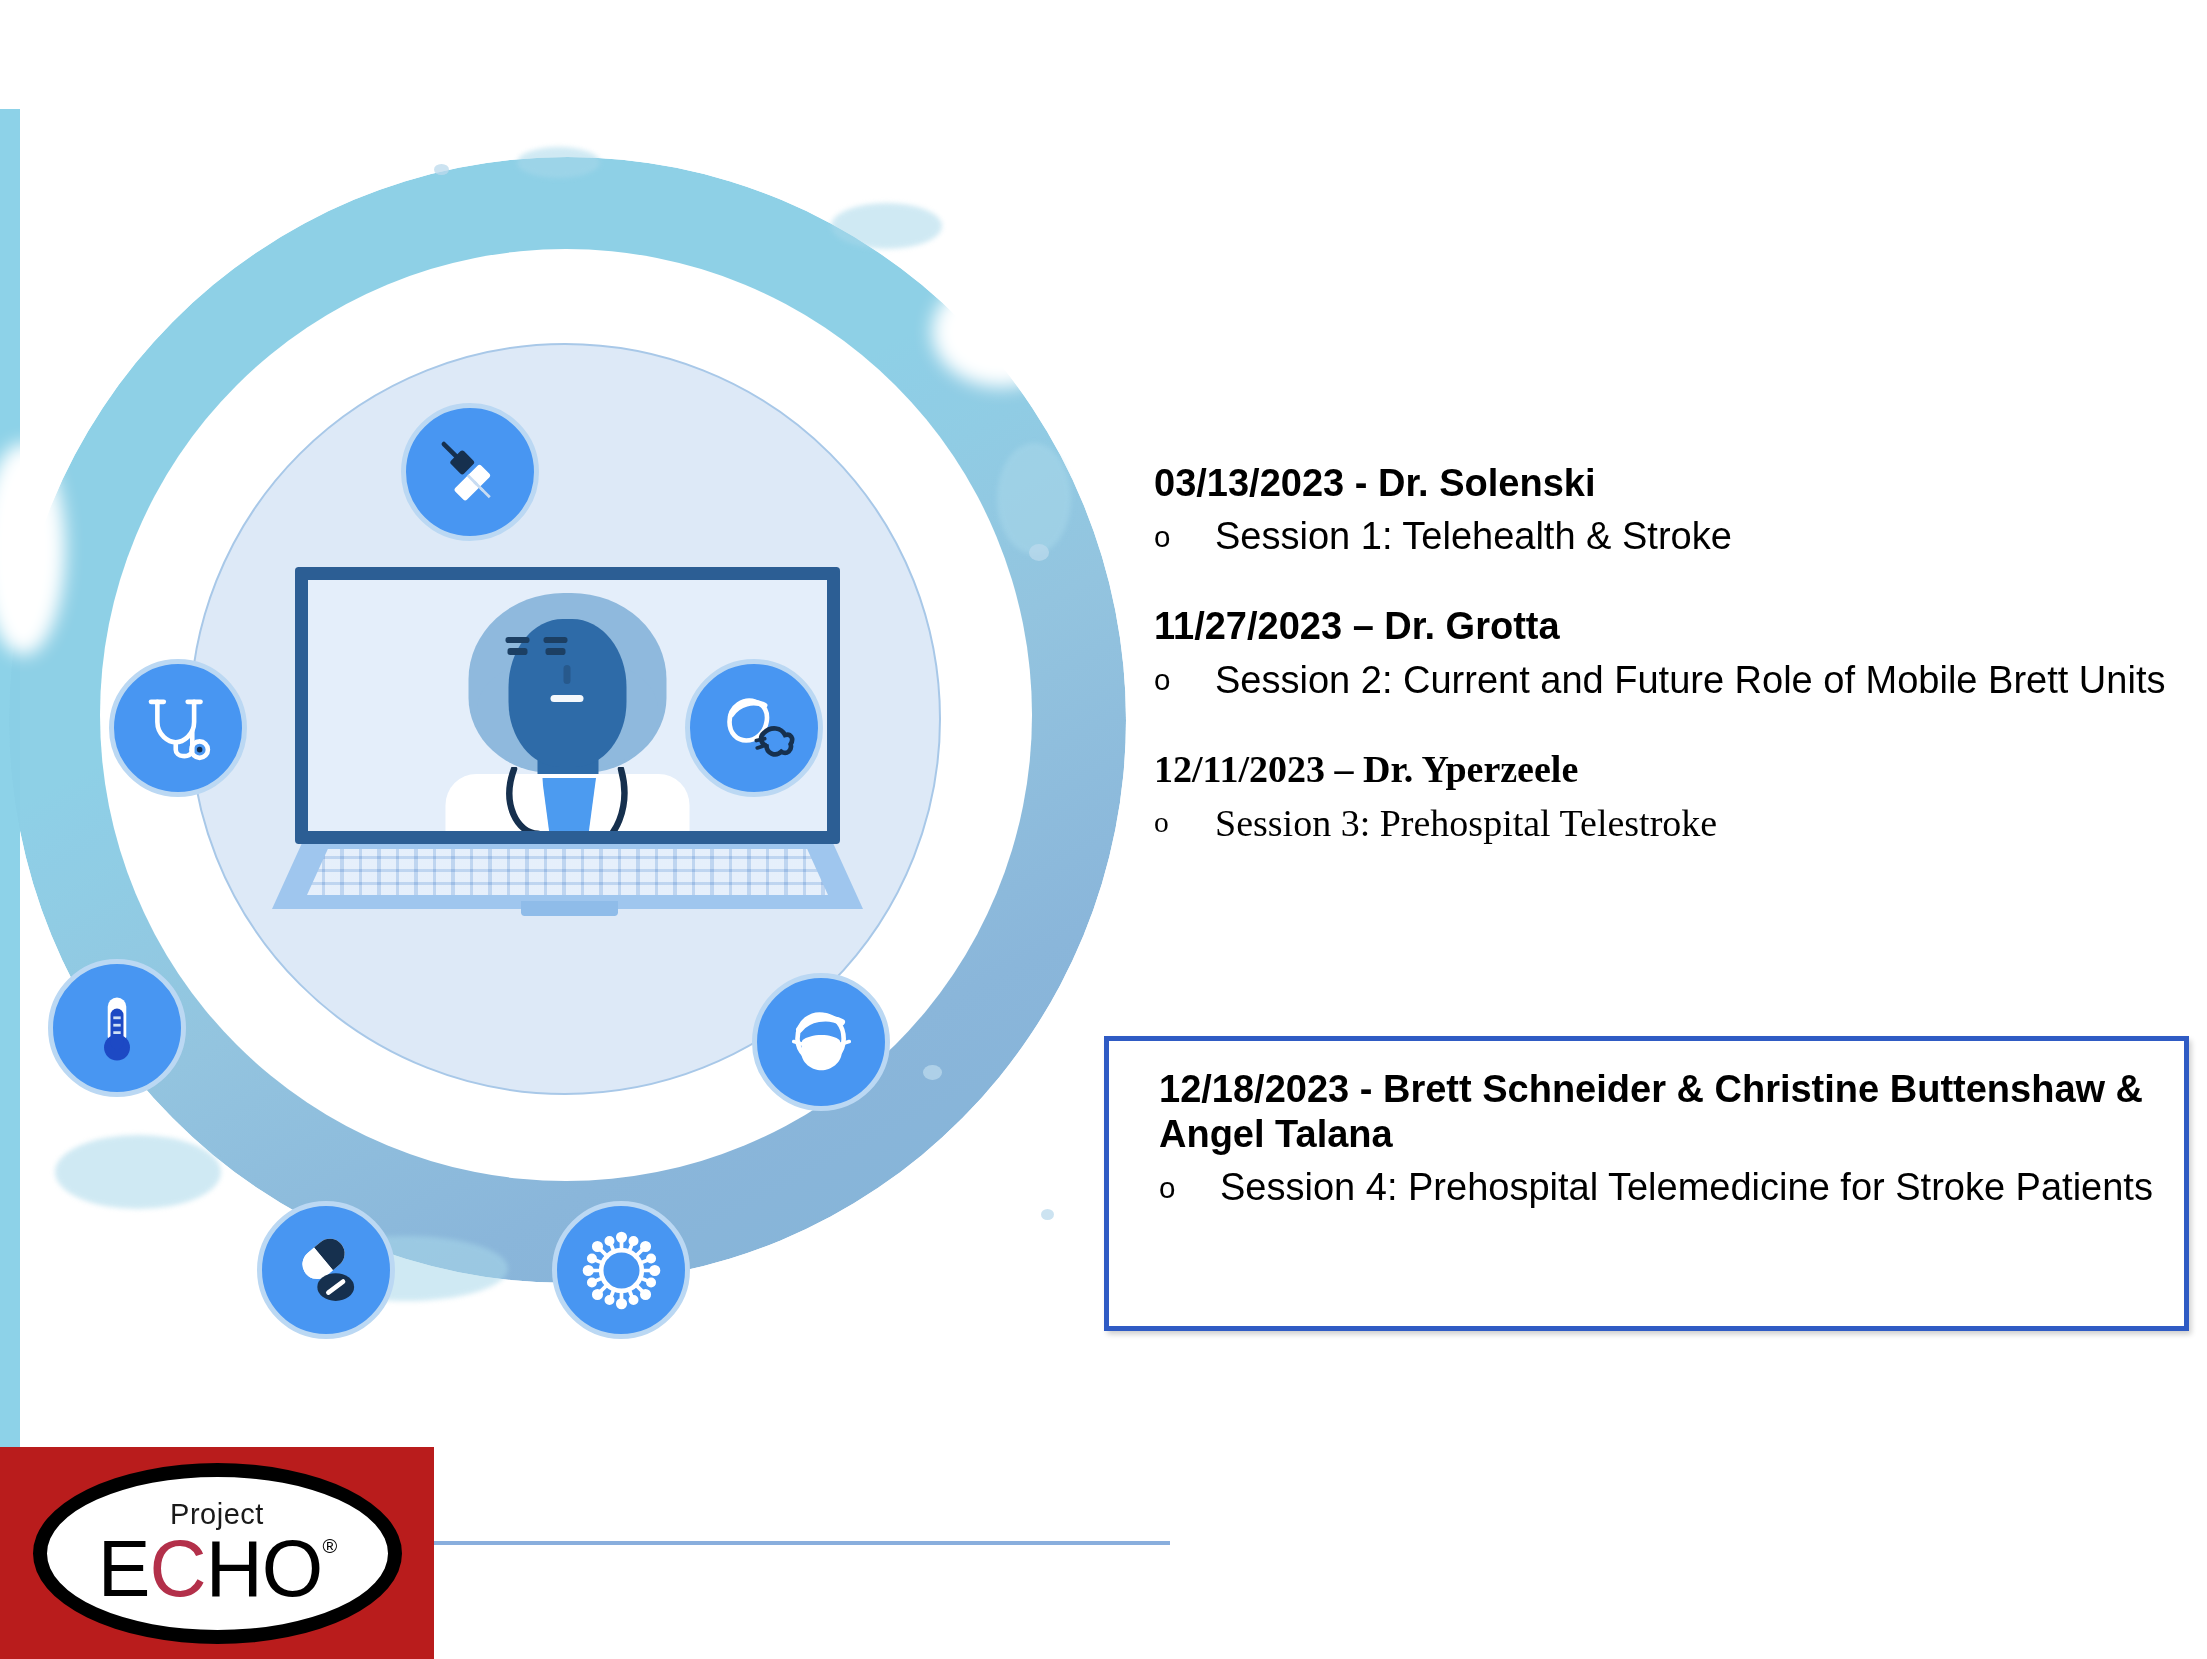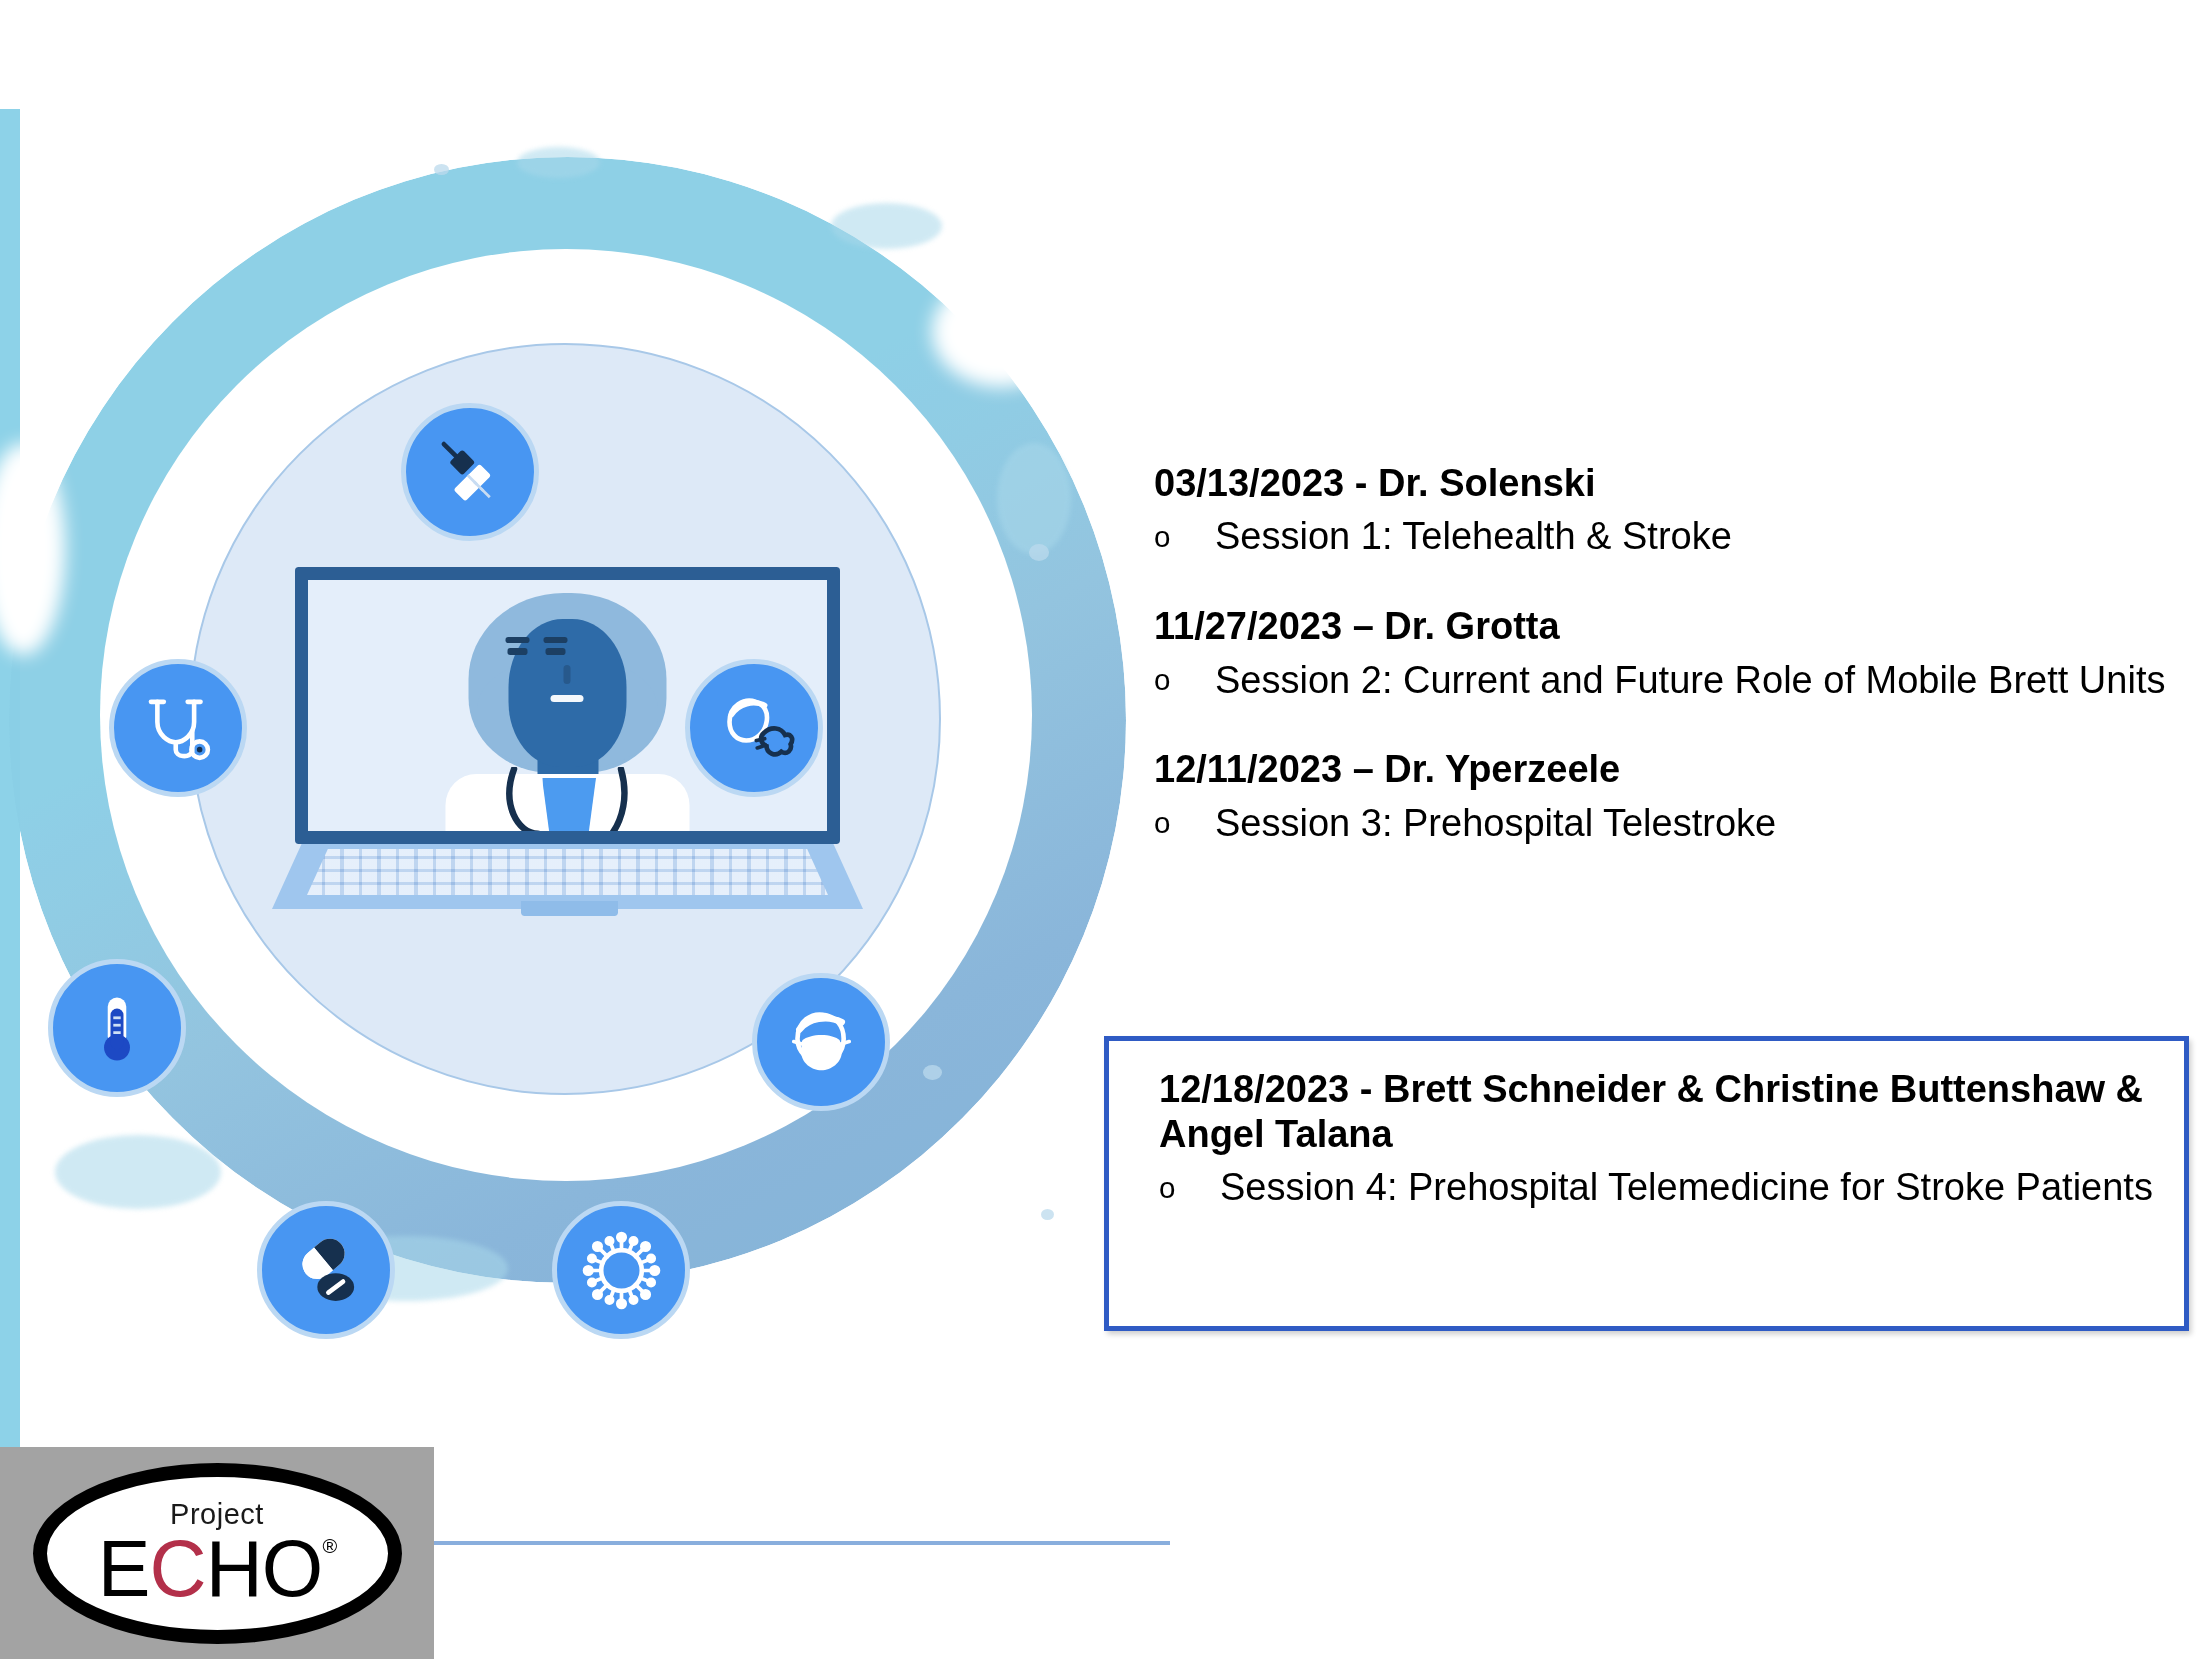--- a/index.html
+++ b/index.html
@@ -184,21 +184,21 @@
     line-height: 1.34;
     padding-top: 5.5px;
     color: #000;
   }
   .sess-text {
     font-size: 38px;
     line-height: 1.34;
     flex: 1;
   }
   .sess-block { margin-bottom: 42px; }
-  .sess-block.last { margin-bottom: 6px; }
+  .sess-block.last { margin-bottom: 6px; font-family: Liberation Serif, serif; }
 
   
   .hl-box {
     position: absolute;
     left: 1104px; top: 1036px;
     width: 1085px; height: 295px;
     border: 5.5px solid #2F5BC4;
     box-sizing: border-box;
     background: #ffffff;
     box-shadow: 2.8px 3.7px 5.5px rgba(0,0,0,.20);
@@ -206,21 +206,21 @@
   .hl-inner {
     position: absolute;
     left: 50px; top: 26px; right: 16px;
   }
 
   
   .echo-logo {
     position: absolute;
     left: 0; top: 1447px;
     width: 434px; height: 212px;
-    background: #a3a3a3;
+    background: #b91c1c;
     display: flex; align-items: center; justify-content: center;
   }
   .echo-oval {
     position: relative;
     width: 369px; height: 181px;
     border-radius: 50%;
     background: #ffffff;
     border: 14px solid #000000;
     box-sizing: border-box;
     display: flex; flex-direction: column;

